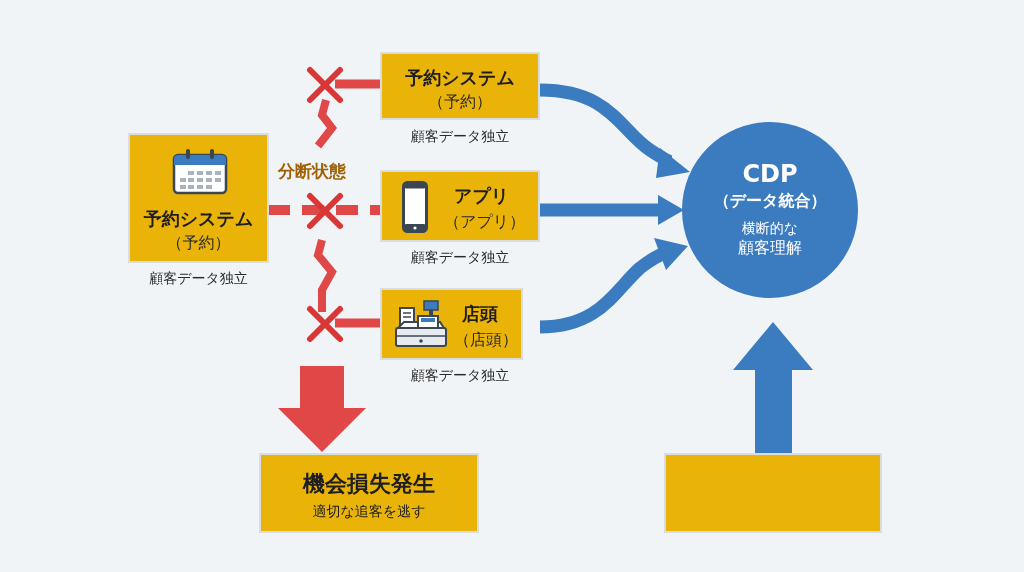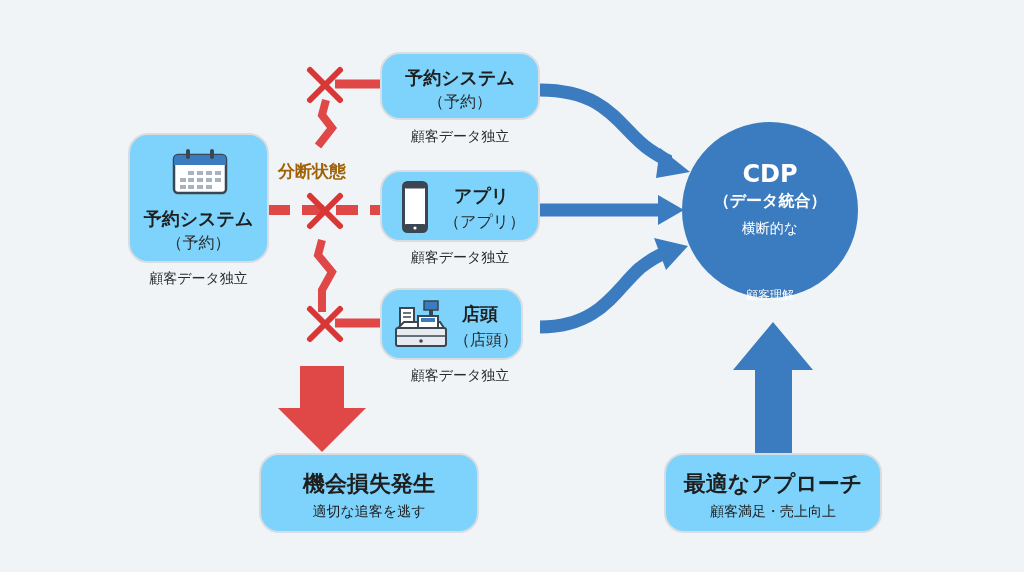--- a/index.html
+++ b/index.html
@@ -2,22 +2,22 @@
 <html><head>
 <meta charset="utf-8">
 <style>
   html, body { margin:0; padding:0; }
   body {
     width:1024px; height:572px; overflow:hidden; position:relative;
     background:#f1f4f7;
     font-family:"DejaVu Sans", sans-serif; color:#1e1e1e;
   }
   .box {
-    position:absolute; background:#7dd3fc; border:2px solid #d9dde2;
-    border-radius:20px; box-sizing:border-box;
+    position:absolute; background:#eab308; border:2px solid #d9dde2;
+    border-radius:0; box-sizing:border-box;
   }
   .title { font-weight:bold; font-size:18px; color:#1e1e1e; }
   .sub { font-size:16px; color:#2a2a2a; }
   .caption { position:absolute; font-size:14px; color:#2a2a2a; text-align:center; }
   svg.overlay { position:absolute; left:0; top:0; }
   .center { text-align:center; }
 </style>
 </head>
 <body>
 
@@ -121,24 +121,22 @@
   </svg>
   <div class="title" style="position:absolute;left:80px;top:12px;">店頭</div>
   <div class="sub" style="position:absolute;left:72px;top:40px;">（店頭）</div>
 </div>
 <div class="caption" style="left:380px;width:160px;top:367px;">顧客データ独立</div>
 
 <div style="position:absolute;left:682px;top:160px;width:176px;text-align:center;color:#ffffff;">
   <div style="font-size:24px;font-weight:bold;line-height:28px;">CDP</div>
   <div style="font-size:16px;font-weight:bold;line-height:22px;margin-top:2px;">（データ統合）</div>
   <div style="font-size:14px;line-height:20px;margin-top:6px;">横断的な</div>
-  <div style="font-size:12px;line-height:20px;margin-top:47px;">顧客理解</div>
+  <div style="font-size:16px;line-height:20px;">顧客理解</div>
 </div>
 
 <div class="box" style="left:215px;top:453px;width:220px;height:80px;margin-left:44px;">
   <div style="position:absolute;left:0;right:0;top:14px;text-align:center;font-size:22px;font-weight:bold;">機会損失発生</div>
   <div style="position:absolute;left:0;right:0;top:48px;text-align:center;font-size:14px;">適切な追客を逃す</div>
 </div>
 
 <div class="box" style="left:664px;top:453px;width:218px;height:80px;">
-  <div style="position:absolute;left:0;right:0;top:14px;text-align:center;font-size:22px;font-weight:bold;">最適なアプローチ</div>
-  <div style="position:absolute;left:0;right:0;top:48px;text-align:center;font-size:14px;">顧客満足・売上向上</div>
 </div>
 
 </body></html>

